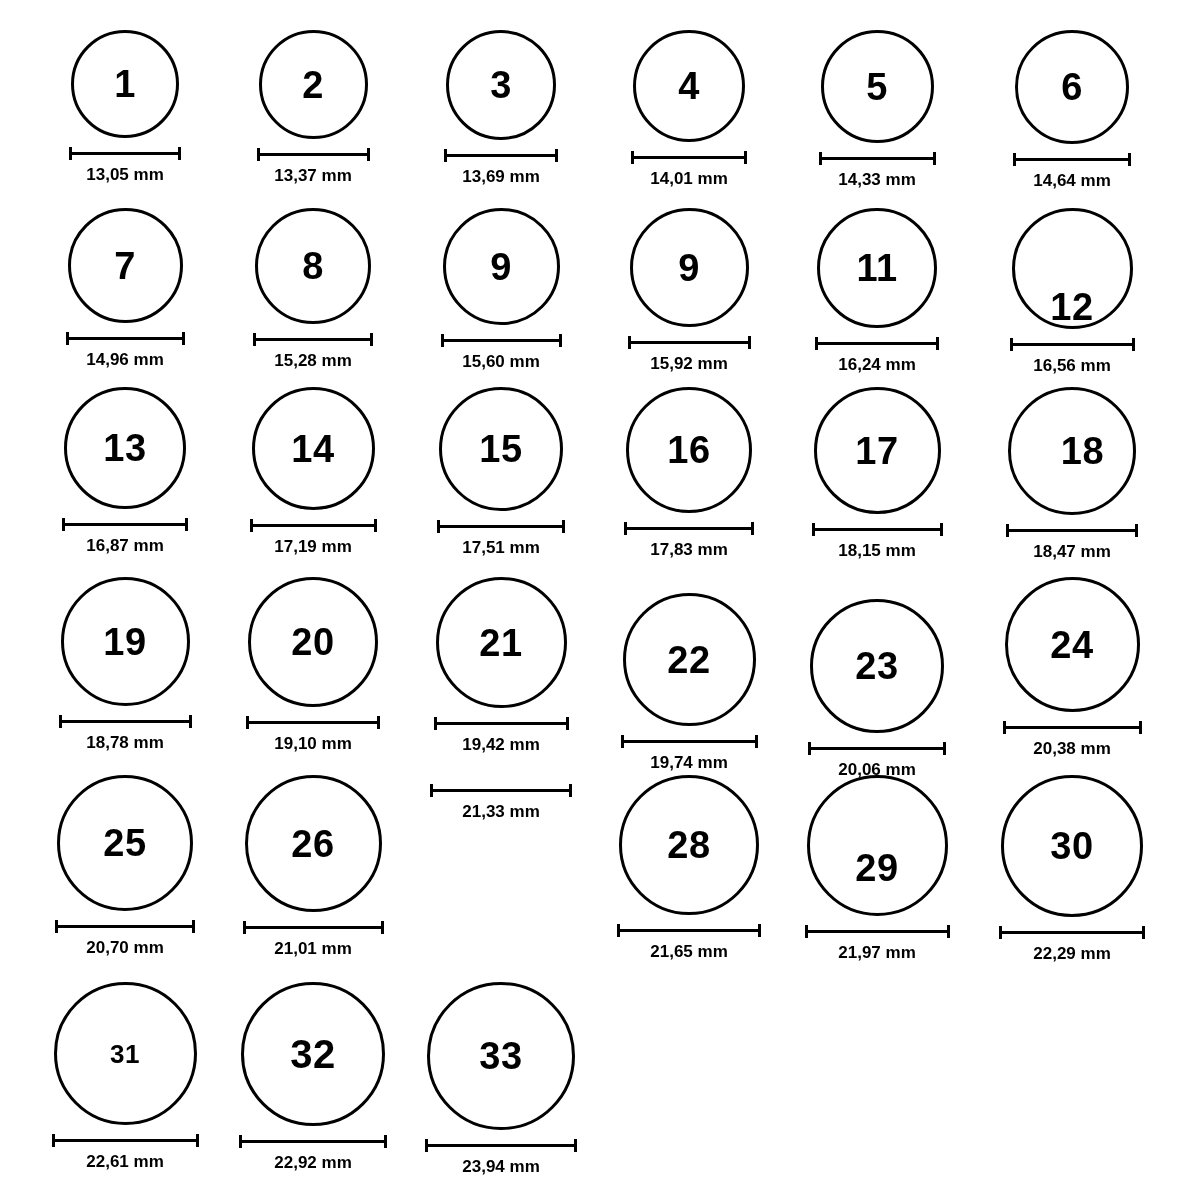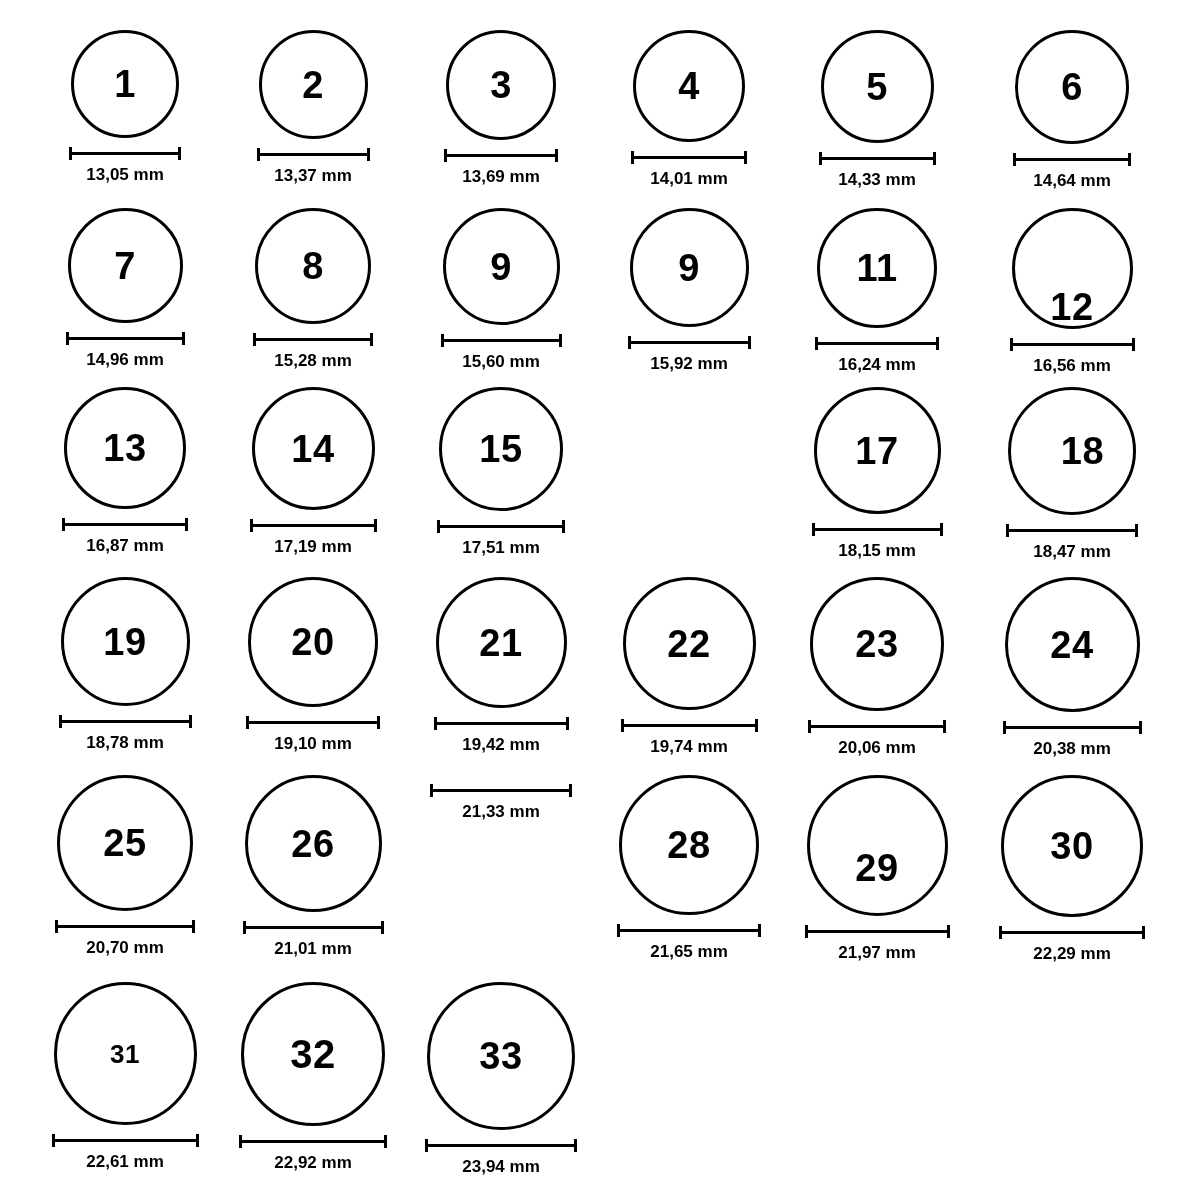--- a/index.html
+++ b/index.html
@@ -234,20 +234,31 @@
       <div class="ring-circle" style="width: 124px; height: 124px;">
         <span class="ring-number" style="font-size: 38px;">15</span>
       </div>
       <div class="measure" style="width: 128px;">
         <div class="bar"></div>
         <div class="cap left"></div>
         <div class="cap right"></div>
       </div>
       <div class="mm-label">17,51 mm</div>
     </div>
+    <div class="size-cell" style="left: 594px; top: 387px; width: 190px;">
+      <div class="ring-circle" style="width: 126px; height: 126px;">
+        <span class="ring-number" style="font-size: 38px;">16</span>
+      </div>
+      <div class="measure" style="width: 130px;">
+        <div class="bar"></div>
+        <div class="cap left"></div>
+        <div class="cap right"></div>
+      </div>
+      <div class="mm-label">17,83 mm</div>
+    </div>
     <div class="size-cell" style="left: 782px; top: 387px; width: 190px;">
       <div class="ring-circle" style="width: 127px; height: 127px;">
         <span class="ring-number" style="font-size: 38px;">17</span>
       </div>
       <div class="measure" style="width: 131px;">
         <div class="bar"></div>
         <div class="cap left"></div>
         <div class="cap right"></div>
       </div>
       <div class="mm-label">18,15 mm</div>
@@ -289,32 +300,32 @@
       <div class="ring-circle" style="width: 131px; height: 131px;">
         <span class="ring-number" style="font-size: 38px;">21</span>
       </div>
       <div class="measure" style="width: 135px;">
         <div class="bar"></div>
         <div class="cap left"></div>
         <div class="cap right"></div>
       </div>
       <div class="mm-label">19,42 mm</div>
     </div>
-    <div class="size-cell" style="left: 594px; top: 577px; width: 190px;">
+    <div class="size-cell" style="left: 594px; top: 593px; width: 190px;">
       <div class="ring-circle" style="width: 133px; height: 133px;">
         <span class="ring-number" style="font-size: 38px;">22</span>
       </div>
       <div class="measure" style="width: 137px;">
         <div class="bar"></div>
         <div class="cap left"></div>
         <div class="cap right"></div>
       </div>
       <div class="mm-label">19,74 mm</div>
     </div>
-    <div class="size-cell" style="left: 782px; top: 577px; width: 190px;">
+    <div class="size-cell" style="left: 782px; top: 599px; width: 190px;">
       <div class="ring-circle" style="width: 134px; height: 134px;">
         <span class="ring-number" style="font-size: 38px;">23</span>
       </div>
       <div class="measure" style="width: 138px;">
         <div class="bar"></div>
         <div class="cap left"></div>
         <div class="cap right"></div>
       </div>
       <div class="mm-label">20,06 mm</div>
     </div>

